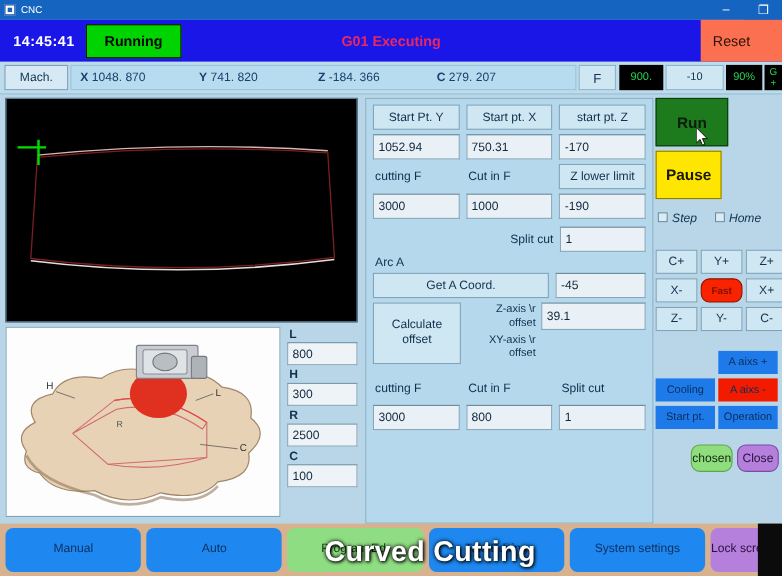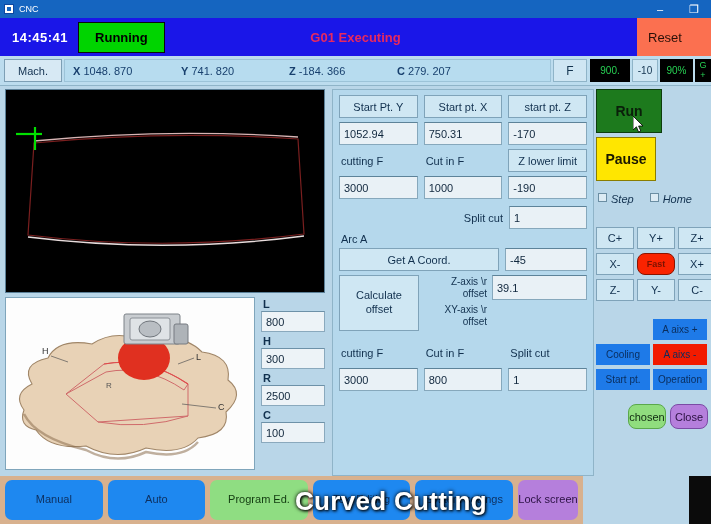--- a/index.html
+++ b/index.html
@@ -66,21 +66,21 @@
   .f-label {
     width: 34px; margin: 3px 2px; background: #cfe6f3; border: 1px solid #8fb4c8;
     display: flex; align-items: center; justify-content: center;
     font-size: 12px; color: #13334f;
   }
   .lcd {
     background: #000; color: #27d153; font-size: 10px; width: 40px;
     margin: 3px 1px; display: flex; align-items: center; justify-content: center;
   }
   .ovr-btn {
-    width: 26px; margin: 3px 1px; background: #cfe6f3; border: 1px solid #8fb4c8;
+    width: 53px; margin: 3px 1px; background: #cfe6f3; border: 1px solid #8fb4c8;
     display: flex; align-items: center; justify-content: center; font-size: 10px;
     color: #13334f;
   }
   .lcd.pct { width: 33px; text-align: right; }
   .edge-lcd {
     width: 16px; margin: 3px 0 3px 1px; background: #000; color: #27d153;
     font-size: 9px; display: flex; flex-direction: column;
     align-items: center; justify-content: center; line-height: 1.1; overflow: hidden;
   }
 
@@ -190,21 +190,21 @@
   .pill {
     width: 54px; height: 25px; border-radius: 8px; font-size: 11px;
     display: flex; align-items: center; justify-content: center;
     color: #102a10; overflow: hidden; white-space: nowrap;
   }
   .pill.green { background: #90dd7e; border: 1px solid #5ba84c; }
   .pill.purple { background: #b57fdc; border: 1px solid #7b4ba5; color: #2a1040; }
 
   
   .tabbar {
-    position: absolute; left: 0; bottom: 0; width: 583px; height: 48px;
+    position: absolute; left: 0; bottom: 0; width: 711px; height: 48px;
     background: #d8b18e; display: flex; align-items: center; gap: 5px; padding: 0 5px;
   }
   .tab {
     flex: 1; height: 40px; background: #1e88f0; border-radius: 7px;
     display: flex; align-items: center; justify-content: center; text-align: center;
     color: #0d2f5e; font-size: 11px; line-height: 1.2;
   }
   .tab.active { background: #8fdd82; color: #123b10; }
   .tab.lock { background: #b57fdc; color: #2b1143; flex: 0 0 60px; }
   .tab-dark {

